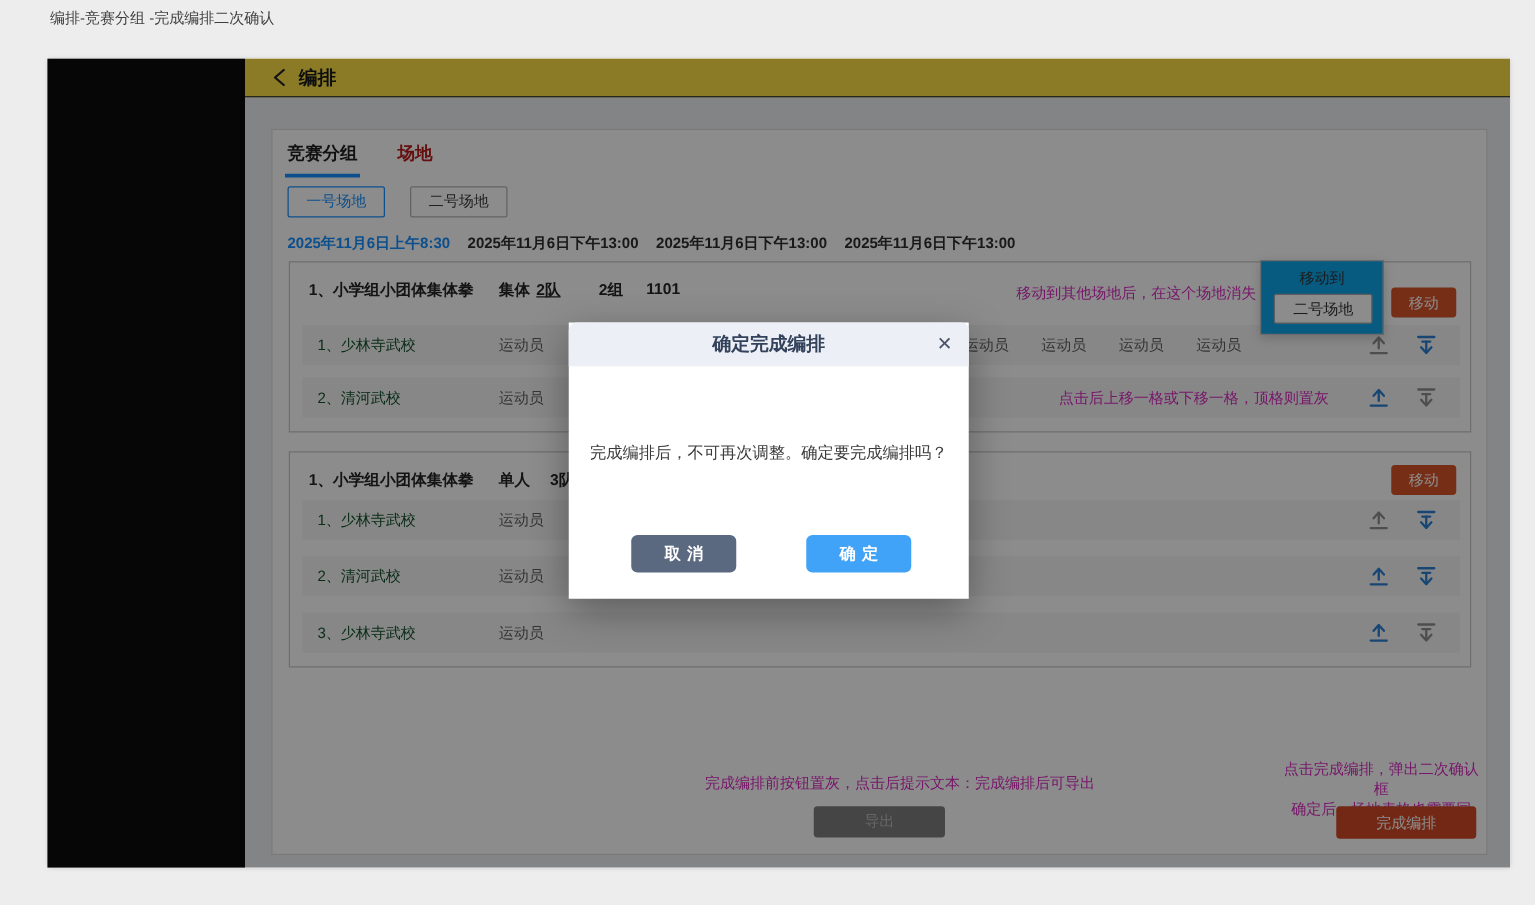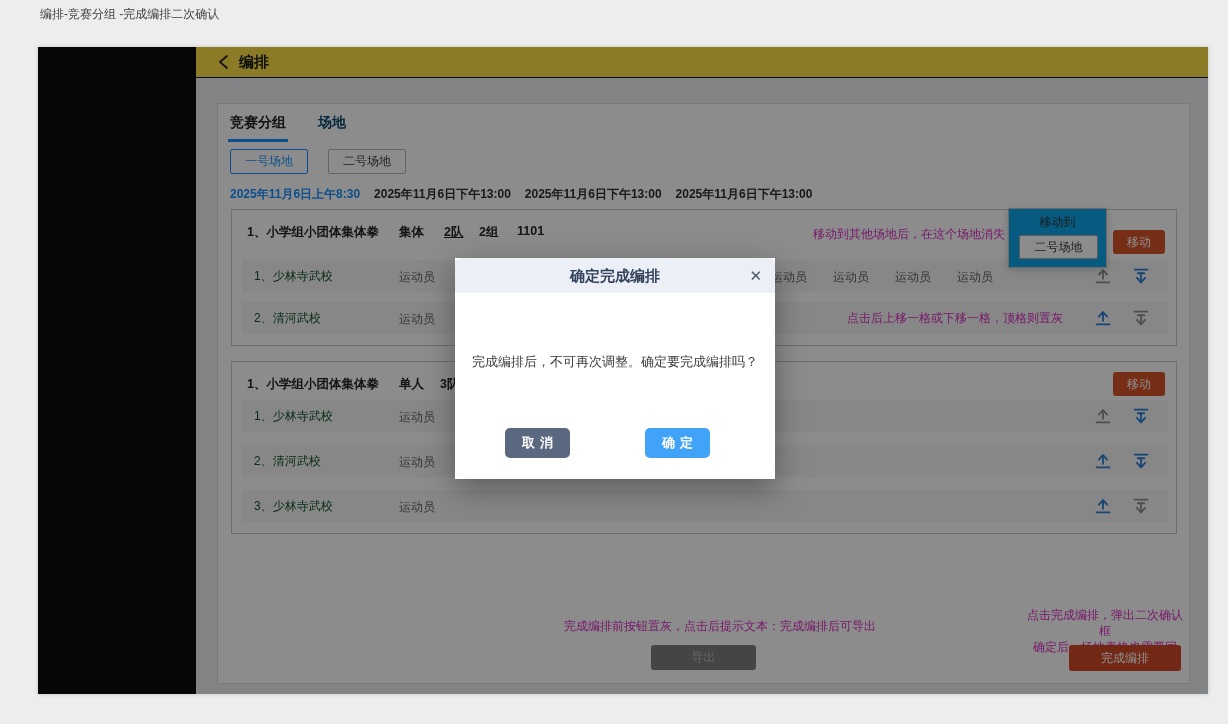--- a/index.html
+++ b/index.html
@@ -14,21 +14,21 @@
   .main { position:absolute; left:158px; top:0; right:0; bottom:0; }
 
   .topbar { position:absolute; left:0; top:0; right:0; height:31px; background:#fde047; border-bottom:1px solid #0f172a; display:flex; align-items:center; padding-left:22px; gap:9px; }
   .back-ic { width:12px; height:16px; display:inline-block; }
   .topbar-title { font-size:15px; font-weight:bold; color:#1a1a1a; }
 
   .content { position:absolute; left:0; top:31px; right:0; bottom:0; background:#eef0f3; }
   .card { position:absolute; left:21px; top:25px; width:973px; height:581px; background:#fff; border:1px solid #dcdcdc; }
 
   .tabs { position:absolute; left:10px; top:8px; display:flex; gap:28px; }
-  .tab { font-size:14px; font-weight:bold; color:#0c4a6e; padding:2px 2px 7px 2px; cursor:pointer; }
+  .tab { font-size:14px; font-weight:bold; color:#b91c1c; padding:2px 2px 7px 2px; cursor:pointer; }
   .tab.active { color:#1f1f1f; border-bottom:3px solid #1890ff; }
 
   .venues { position:absolute; left:12px; top:45px; display:flex; gap:20px; }
   .venue-btn { width:78px; height:25px; font-size:12px; background:transparent; border:1px solid #b5b5b5; border-radius:2px; color:#3c3c3c; display:flex; align-items:center; justify-content:center; cursor:pointer; }
   .venue-btn.selected { border-color:#1890ff; color:#1890ff; }
 
   .sessions { position:absolute; left:12px; top:82px; display:flex; gap:14px; }
   .session { font-size:12px; font-weight:bold; color:#2e2e2e; cursor:pointer; }
   .session.selected { color:#1890ff; }
 
@@ -57,21 +57,21 @@
   .export-btn { position:absolute; left:433px; top:541px; width:105px; height:25px; background:#7f7f7f; color:#b9b9b9; border:none; border-radius:3px; font-size:12px; }
   .complete-anno { position:absolute; right:6px; top:503px; width:156px; text-align:center; font-size:12px; line-height:16px; color:#d92bc0; }
   .complete-btn { position:absolute; right:8px; top:541px; width:112px; height:26px; background:#cf4a26; color:#fff; border:none; border-radius:3px; font-size:12px; cursor:pointer; }
 
   .dim { position:absolute; left:38px; top:47px; width:1170px; height:647px; background:rgba(0,0,0,.45); z-index:50; }
 
   .modal { position:absolute; left:455px; top:258px; width:320px; height:221px; background:#fff; border-radius:0; box-shadow:0 10px 30px rgba(0,0,0,.35); z-index:60; }
   .modal-head { position:relative; height:35px; background:#eceff5; border-radius:6px 6px 0 0; text-align:center; line-height:35px; font-size:15px; font-weight:bold; color:#34435c; }
   .modal-close { position:absolute; right:13px; top:0; line-height:35px; font-size:15px; font-weight:normal; color:#4a5568; cursor:pointer; }
   .modal-body { position:absolute; left:0; top:95px; width:100%; text-align:center; font-size:13px; color:#3a3a3a; white-space:nowrap; }
-  .modal-btn { position:absolute; top:170px; width:65px; height:30px; border:none; border-radius:5px; color:#fff; font-size:13px; font-weight:bold; letter-spacing:5px; text-indent:5px; cursor:pointer; }
+  .modal-btn { position:absolute; top:170px; width:84px; height:30px; border:none; border-radius:5px; color:#fff; font-size:13px; font-weight:bold; letter-spacing:5px; text-indent:5px; cursor:pointer; }
   .modal-btn.cancel { left:50px; background:#5a6880; }
   .modal-btn.confirm { left:190px; background:#40a3f8; }
 </style>
 </head>
 <body>
 
 <div class="stage">
   <div class="page-title">编排-竞赛分组 -完成编排二次确认</div>
 
   <div class="window">
@@ -103,21 +103,21 @@
           <div class="sessions">
             <span class="session selected">2025年11月6日上午8:30</span>
             <span class="session">2025年11月6日下午13:00</span>
             <span class="session">2025年11月6日下午13:00</span>
             <span class="session">2025年11月6日下午13:00</span>
           </div>
 
           <div class="block" style="top:105px; height:137px;">
             <div class="block-title">1、小学组小团体集体拳</div>
             <span class="meta" style="left:167px;">集体</span>
-            <span class="meta" style="left:212px;text-decoration:underline;">2队</span>
+            <span class="meta" style="left:197px;text-decoration:underline;">2队</span>
             <span class="meta" style="left:247px;">2组</span>
             <span class="meta" style="left:285px;">1101</span>
             <span class="block-anno" style="right:171px;">移动到其他场地后，在这个场地消失</span>
             <button class="move-btn" style="top:20px;">移动</button>
 
             <div class="row" style="top:50px;">
               <span class="row-label">1、少林寺武校</span>
               <span class="athletes"><span>运动员</span><span>运动员</span><span>运动员</span><span>运动员</span><span>运动员</span><span>运动员</span><span>运动员</span><span>运动员</span><span>运动员</span><span>运动员</span></span>
               <span class="icon up disabled">
                 <svg viewBox="0 0 24 24" fill="none" stroke="currentColor" stroke-width="2" stroke-linecap="round" stroke-linejoin="round">

